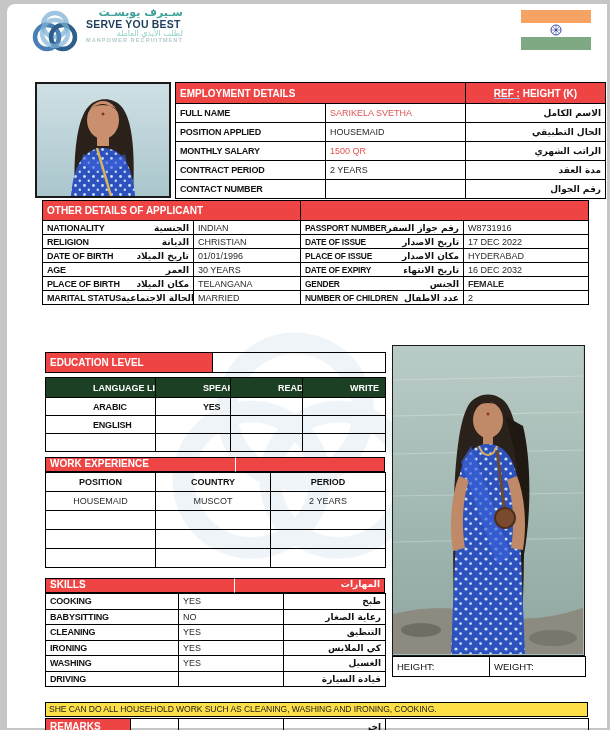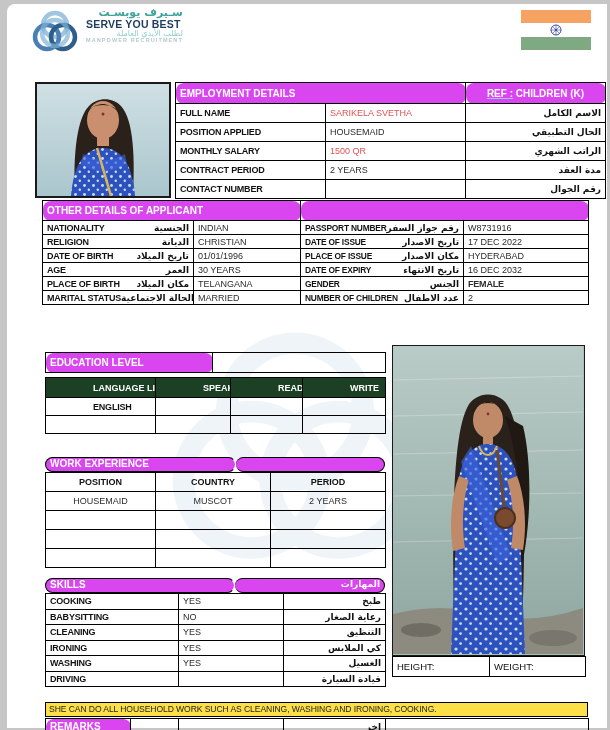--- a/index.html
+++ b/index.html
@@ -24,21 +24,21 @@
   .flag { left:521px; top:10px; width:70px; height:40px; display:flex; flex-direction:column; }
   .flag .saffron { flex:1; background:#f5a263; }
   .flag .white   { flex:1; background:#ffffff; position:relative; }
   .flag .green   { flex:1; background:#7fa983; }
   .flag svg { position:absolute; left:50%; top:50%; transform:translate(-50%,-50%); }
 
   
   table { border-collapse:collapse; table-layout:fixed; }
   td { border:1px solid #000; overflow:hidden; white-space:nowrap;
        font-size:9px; padding:0 4px; vertical-align:middle; }
-  .green-bar { background:#d946ef; color:#fff; font-weight:bold; font-size:10px;border-radius:8px; }
+  .green-bar { background:#ef4444; color:#fff; font-weight:bold; font-size:10px; }
   .lbl { font-weight:bold; letter-spacing:-.2px; }
   .val { color:#2b2b2b;margin-top:44px; }
   .red { color:#e05252; }
   .ar  { font-family:"DejaVu Sans",sans-serif; direction:rtl; font-weight:bold; font-size:9px; }
   .lr  { display:flex; justify-content:space-between; align-items:center; width:100%; }
   .outer { border:1.5px solid #000; }
 
   
   .emp { left:175px; top:82px; width:430px; }
   .emp td { height:19px; }
@@ -172,21 +172,21 @@
   <colgroup>
       <col style="width:150px">
       <col style="width:140px">
       <col style="width:140px">
     </colgroup>
   <tbody>
       <tr class="h">
     <td class="green-bar" colspan="2">EMPLOYMENT DETAILS</td>
     <td class="green-bar" style="text-align:center">
       <span class="ref-u">REF :</span>
-      <span>CHILDREN (K)</span>
+      <span>HEIGHT (K)</span>
     </td>
   </tr>
   <tr>
     <td class="lbl">FULL NAME</td>
     <td class="val red">SARIKELA SVETHA</td>
     <td class="ar">الاسم الكامل</td>
   </tr>
   <tr>
     <td class="lbl">POSITION APPLIED</td>
     <td class="val">HOUSEMAID</td>
@@ -340,20 +340,26 @@
       <col style="width:75px">
       <col style="width:72px">
       <col style="width:83px">
     </colgroup>
   <tbody>
       <tr class="h">
     <td>LANGUAGE LITERACY</td>
     <td>SPEAK</td>
     <td>READ</td>
     <td>WRITE</td>
+  </tr>
+  <tr>
+    <td class="lbl">ARABIC</td>
+    <td class="lbl">YES</td>
+    <td></td>
+    <td></td>
   </tr>
   <tr>
     <td class="lbl">ENGLISH</td>
     <td></td>
     <td></td>
     <td></td>
   </tr>
   <tr>
     <td></td>
     <td></td>

